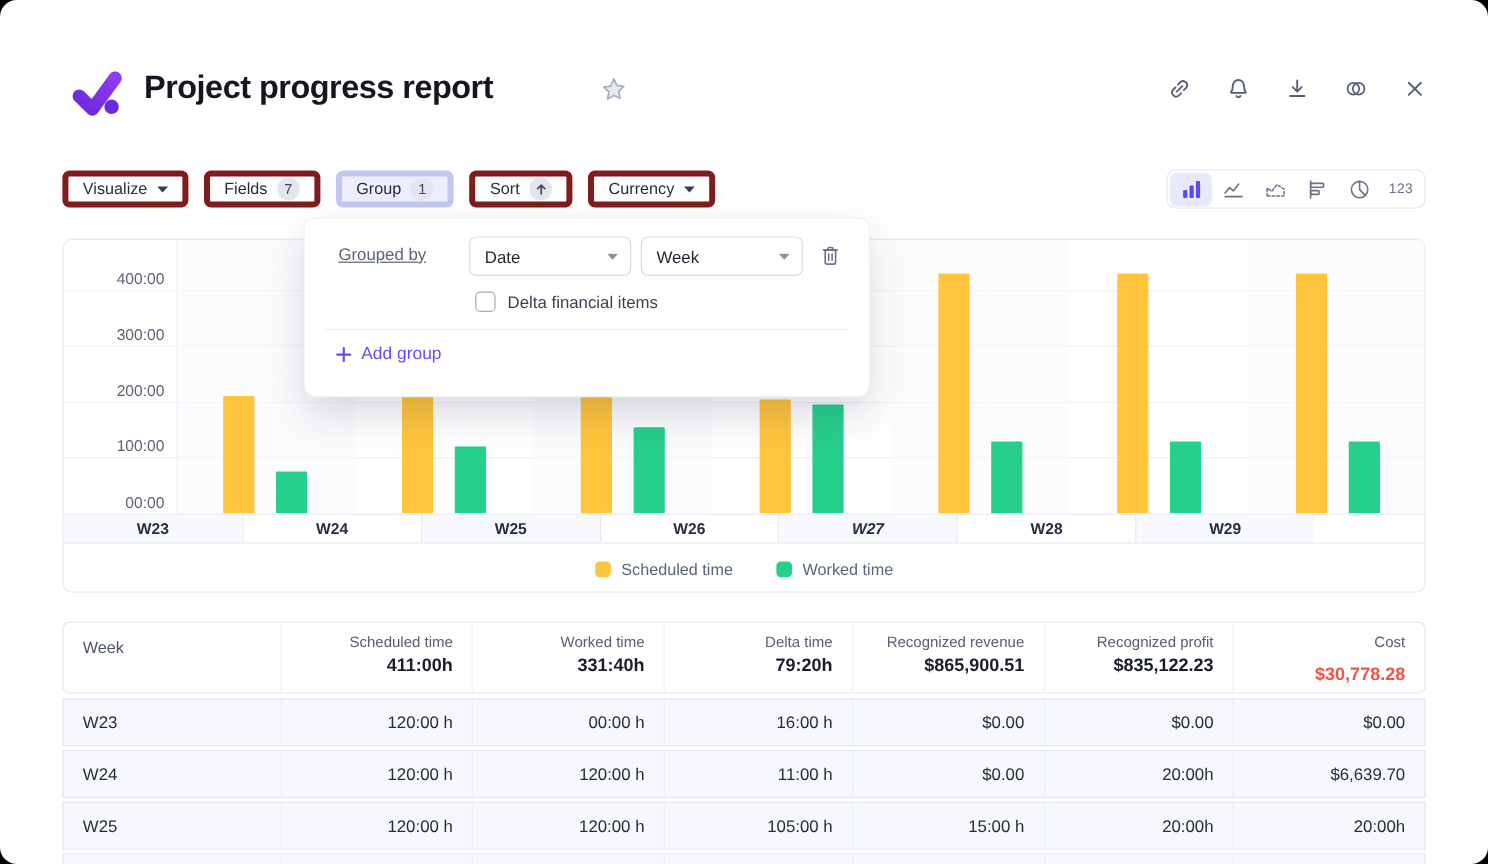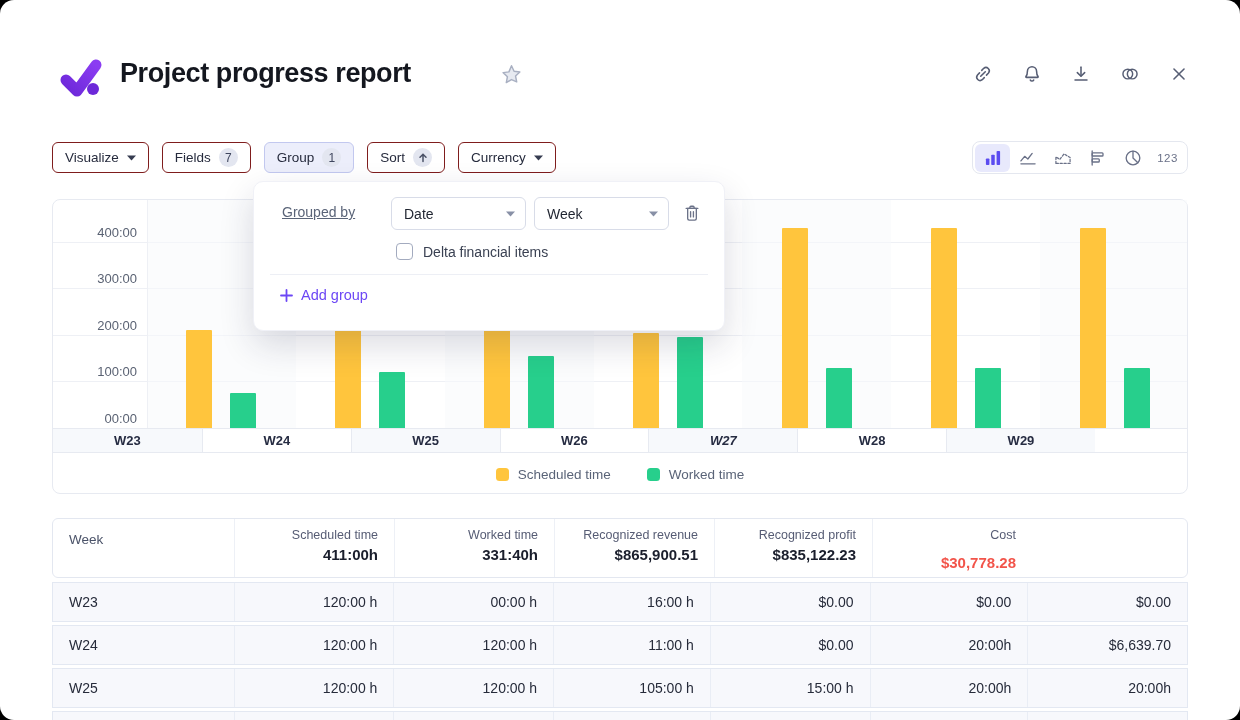--- a/index.html
+++ b/index.html
@@ -12,21 +12,21 @@
   .page-title{position:absolute;left:120px;top:58px;font-size:27px;font-weight:700;
               color:#14171f;letter-spacing:-.4px;}
   .star{position:absolute;left:499px;top:62px;width:25px;height:25px;}
   .header-actions{position:absolute;top:63px;right:50px;display:flex;gap:27px;color:#575e74;}
   .h-icon{width:22px;height:22px;cursor:pointer;}
   .h-icon svg{width:22px;height:22px;display:block;}
 
   
   .toolbar{position:absolute;left:52px;top:142px;display:flex;gap:13px;}
   .tbtn{height:31px;display:flex;align-items:center;gap:8px;padding:0 12px;background:#fff;
-        border:1px solid #7f1d1d;border-radius:6px;font-size:13.5px;color:#262b3d;cursor:pointer;
+        border:5px solid #7f1d1d;border-radius:6px;font-size:13.5px;color:#262b3d;cursor:pointer;
         box-sizing:border-box;}
   .tbtn.active{background:#eceefb;border-color:#c2c8ef;}
   .caret{display:flex;color:#363c50;}
   .badge{min-width:19px;height:19px;box-sizing:border-box;padding:0 6px;border-radius:10px;
          background:#e3e6f0;color:#3f465e;font-size:12px;display:flex;align-items:center;
          justify-content:center;}
   .badge.circ{width:19px;padding:0;}
   .view-switcher{position:absolute;top:141px;right:52px;height:33px;box-sizing:border-box;
         border:1px solid #e4e7ef;border-radius:8px;display:flex;align-items:center;padding:0 2px;background:#fff;}
   .view-btn{width:35px;height:28px;display:flex;align-items:center;justify-content:center;
@@ -318,20 +318,24 @@
         <div class="th-label">Week</div>
       </div>
       <div class="th-cell" style="width: 160px;">
         <div class="th-label">Scheduled time</div>
         <div class="th-total">411:00h</div>
       </div>
       <div class="th-cell" style="width: 160px;">
         <div class="th-label">Worked time</div>
         <div class="th-total">331:40h</div>
       </div>
+      <div class="th-cell" style="width: 157px;">
+        <div class="th-label">Delta time</div>
+        <div class="th-total">79:20h</div>
+      </div>
       <div class="th-cell" style="width: 160px;">
         <div class="th-label">Recognized revenue</div>
         <div class="th-total">$865,900.51</div>
       </div>
       <div class="th-cell" style="width: 158px;">
         <div class="th-label">Recognized profit</div>
         <div class="th-total">$835,122.23</div>
       </div>
       <div class="th-cell" style="width: 160px; gap: 8px;">
         <div class="th-label">Cost</div>

